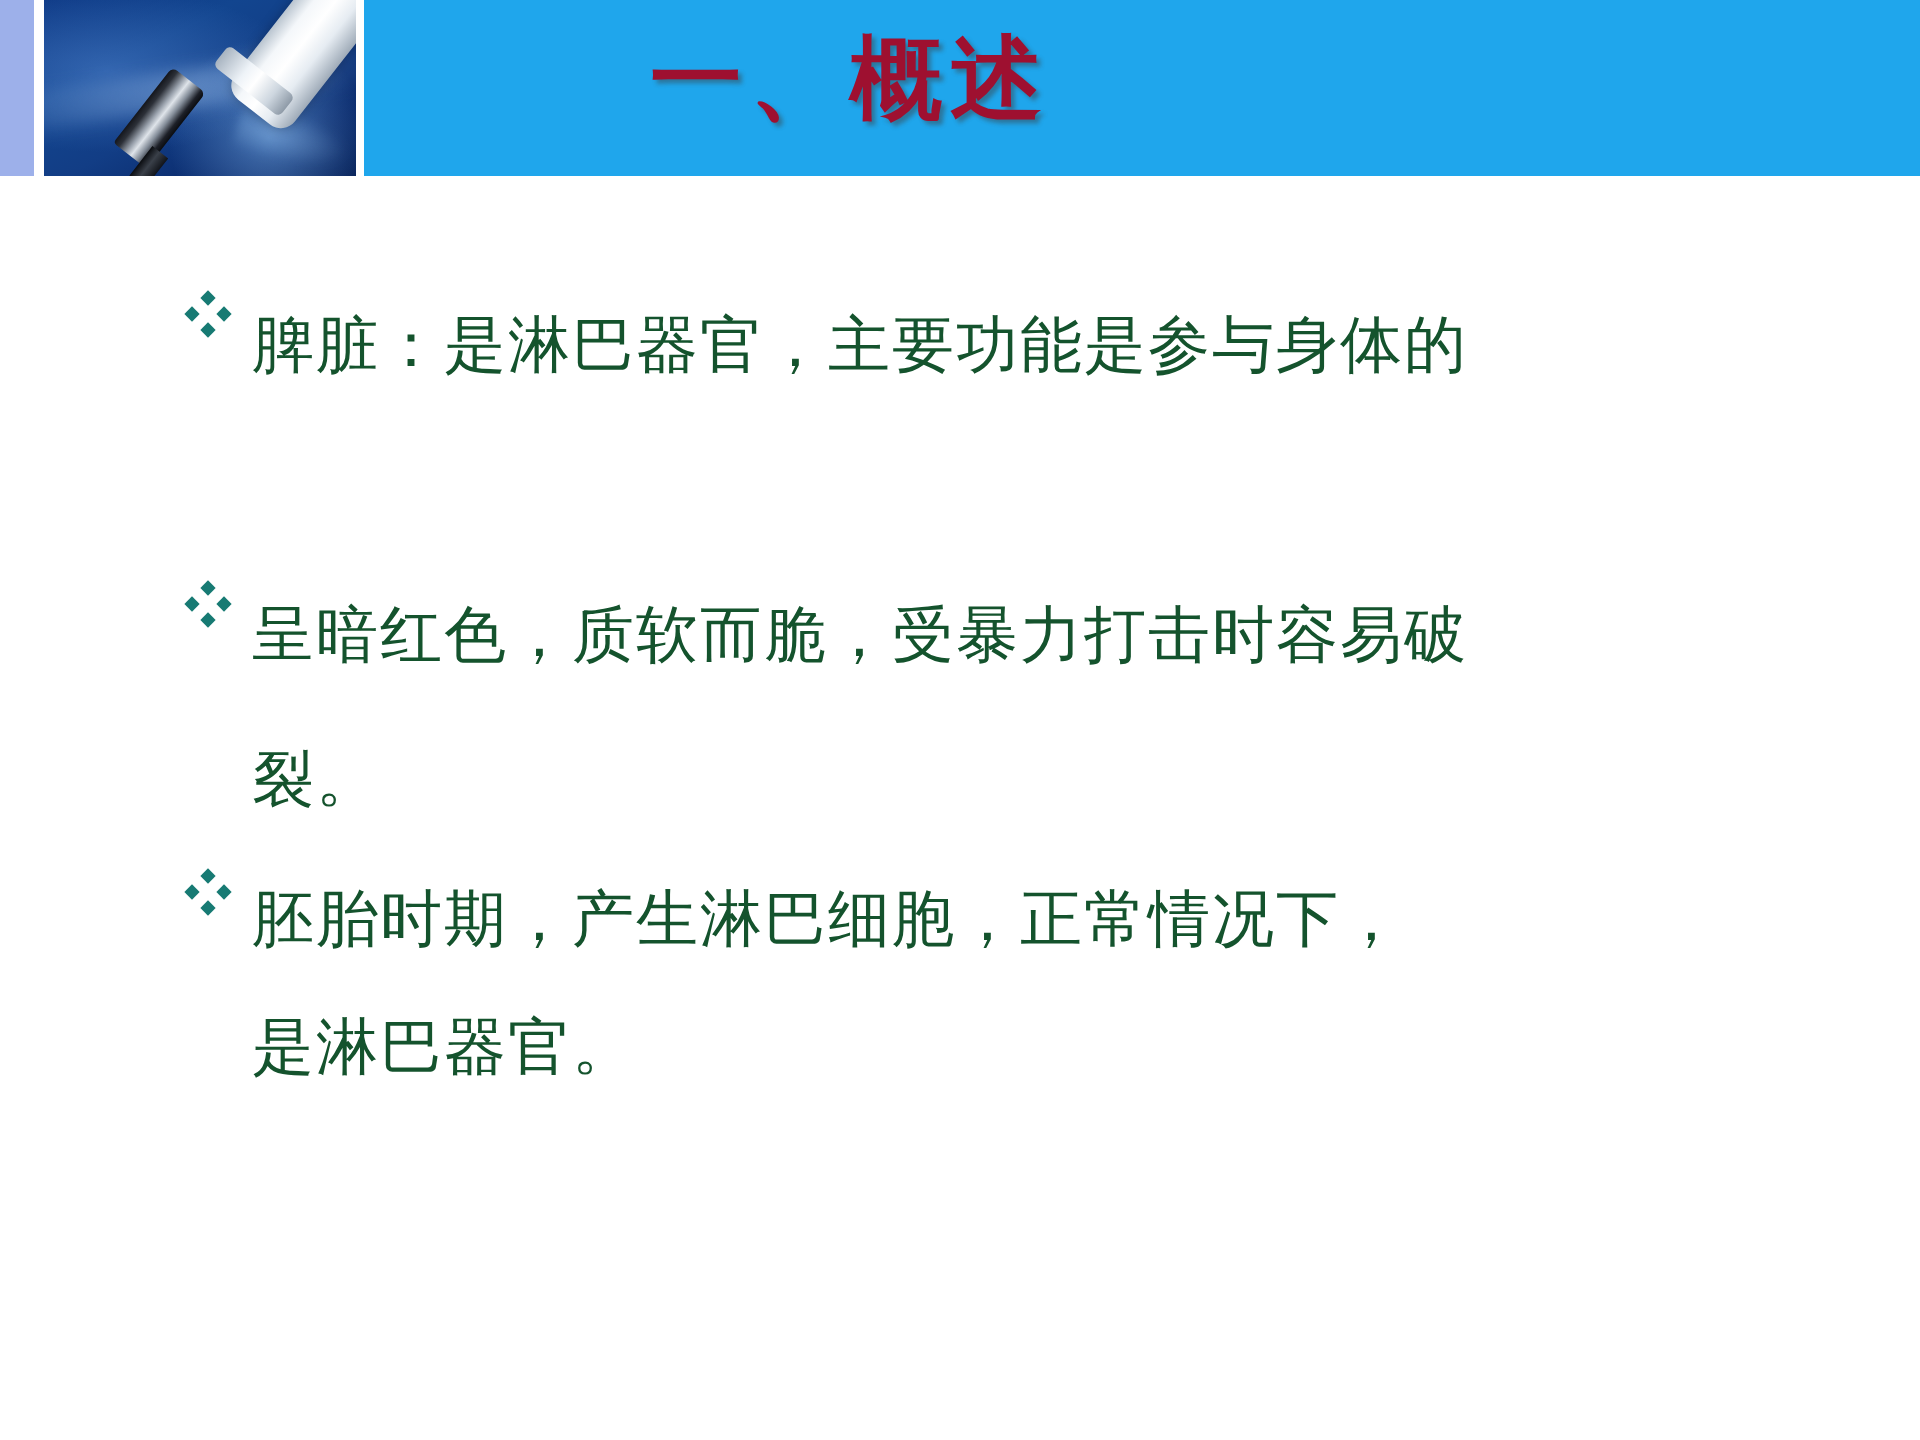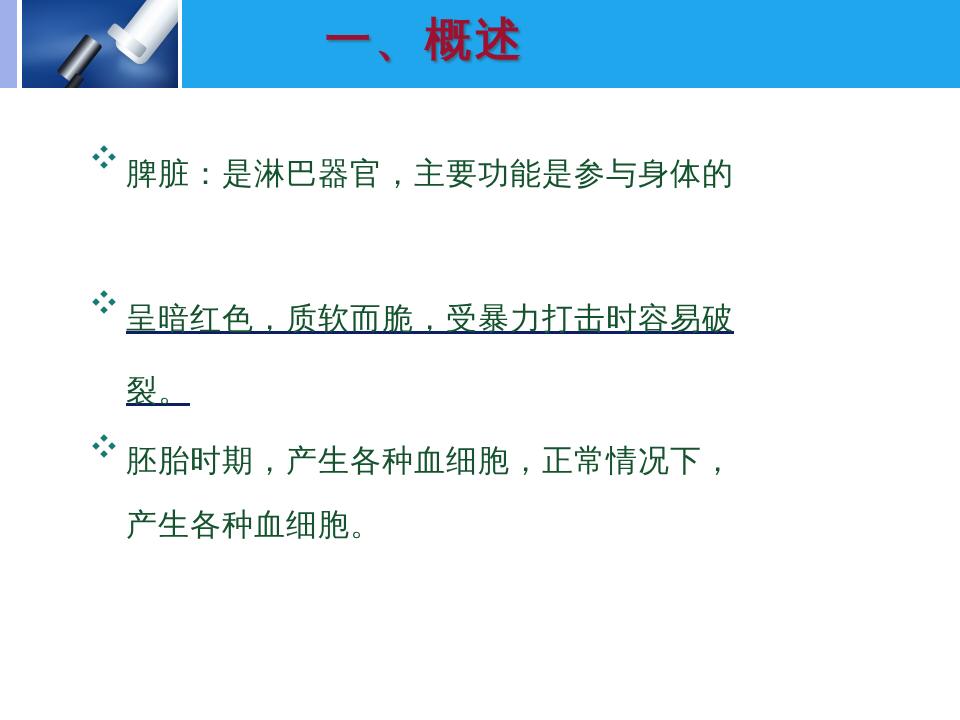--- a/index.html
+++ b/index.html
@@ -153,21 +153,21 @@
   }
 
   .bullet-block {
     position: absolute;
     left: 92px;
     width: 790px;
     font-family: "DejaVu Serif", serif;
     color: #0d1f63;
   }
   #bullet-1 { top: 49px; }
-  #bullet-2 { top: 194px; text-decoration: underline; }
+  #bullet-2 { top: 194px; }
   #bullet-3 { top: 338px; }
 
   .bullet-row {
     display: flex;
     align-items: flex-start;
   }
   .bullet-marker {
     flex: 0 0 auto;
     width: 34px;
     padding-top: 8px;
@@ -263,19 +263,19 @@
         <svg class="diamond-bullet" width="24" height="24" viewBox="0 0 24 24" aria-hidden="true">
           <g fill="#177a73">
             <rect x="9.3" y="1.3" width="5.4" height="5.4" transform="rotate(45 12 4)"></rect>
             <rect x="1.3" y="9.3" width="5.4" height="5.4" transform="rotate(45 4 12)"></rect>
             <rect x="17.3" y="9.3" width="5.4" height="5.4" transform="rotate(45 20 12)"></rect>
             <rect x="9.3" y="17.3" width="5.4" height="5.4" transform="rotate(45 12 20)"></rect>
           </g>
         </svg>
       </div>
       <div class="bullet-text-wrap">
-        <div class="bullet-line first">胚胎时期，产生各种血细胞，正常情况下，</div>
-        <div class="bullet-line cont-indent">产生各种血细胞。</div>
+        <div class="bullet-line first">胚胎时期，产生淋巴细胞，正常情况下，</div>
+        <div class="bullet-line cont-indent">是淋巴器官。</div>
       </div>
     </div>
   </div>
 
 </div>
 
 </body></html>

